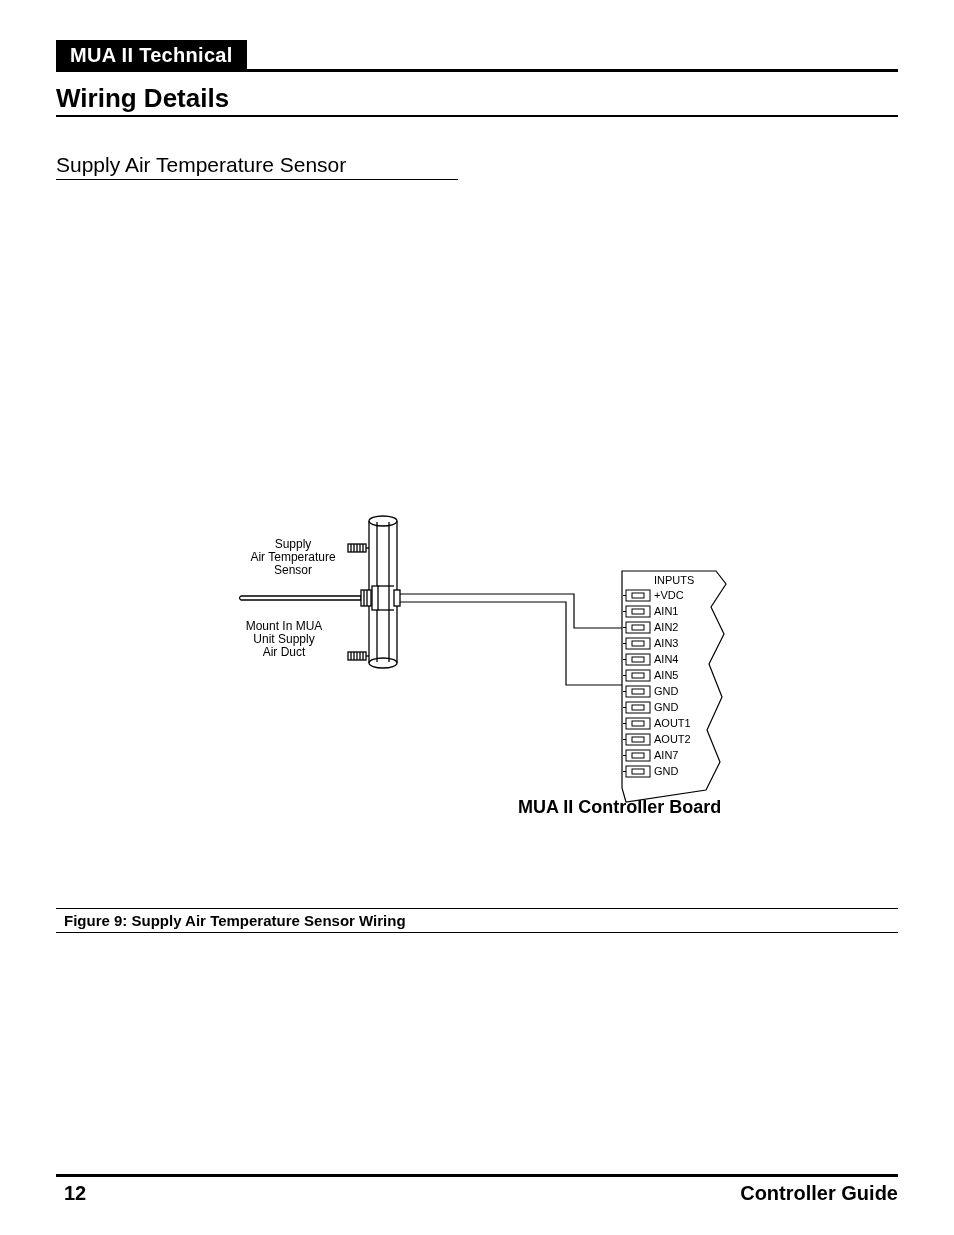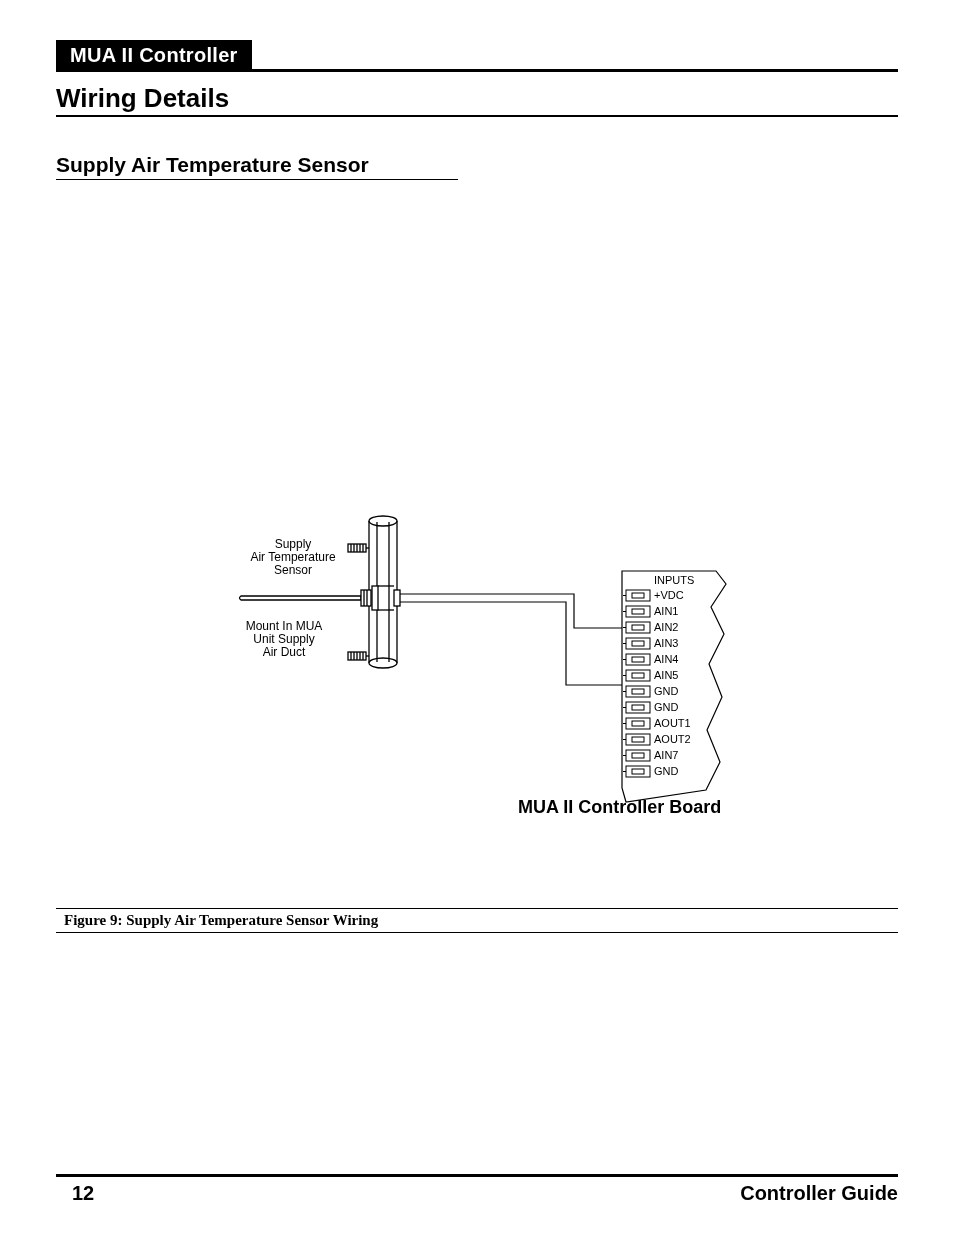--- a/index.html
+++ b/index.html
@@ -41,21 +41,21 @@
     font-size: 26px;
     margin: 11px 0 1px 0;
   }
   .section-underline {
     border-bottom: 2px solid #000;
     width: 100%;
   }
   .subsection-wrap { margin-top: 36px; }
   .subsection-title {
     font-family: Arial, Helvetica, sans-serif;
-    font-weight: 700;
+    font-weight: 400;
     font-size: 21px;
     margin: 0;
     padding-bottom: 2px;
   }
   .subsection-underline {
     border-bottom: 1px solid #000;
     width: 402px;
   }
   .body-col {
     width: 402px;
@@ -96,58 +96,58 @@
   }
 
   .figure-caption {
     position: absolute;
     left: 0;
     top: 868px;
     width: 100%;
     border-top: 1px solid #000;
     border-bottom: 1px solid #000;
     padding: 3px 0 3px 8px;
-    font-family: Liberation Serif, serif;
+    font-family: Liberation Sans, sans-serif;
     font-weight: 700;
     font-size: 15px;
     box-sizing: border-box;
   }
 
   
   .foot-rule {
     position: absolute;
     left: 0;
     top: 1134px;
     width: 100%;
     border-top: 3px solid #000;
   }
   .page-num {
     position: absolute;
-    left: 16px;
+    left: 8px;
     top: 1142px;
     font-family: Arial, Helvetica, sans-serif;
     font-weight: 900;
     font-size: 20px;
   }
   .doc-title-foot {
     position: absolute;
     right: 0;
     top: 1142px;
     font-family: Arial, Helvetica, sans-serif;
     font-weight: 900;
     font-size: 20px;
   }
 </style>
 </head>
 <body>
 
 <div class="page">
 
   
-  <div class="hdr-tag">MUA II Controller</div>
+  <div class="hdr-tag">MUA II Technical</div>
   <div class="hdr-rule"></div>
   <div class="section-title">Wiring Details</div>
   <div class="section-underline"></div>
 
   
   <div class="subsection-wrap">
     <div class="subsection-title">Supply Air Temperature Sensor</div>
     <div class="subsection-underline"></div>
   </div>
 

